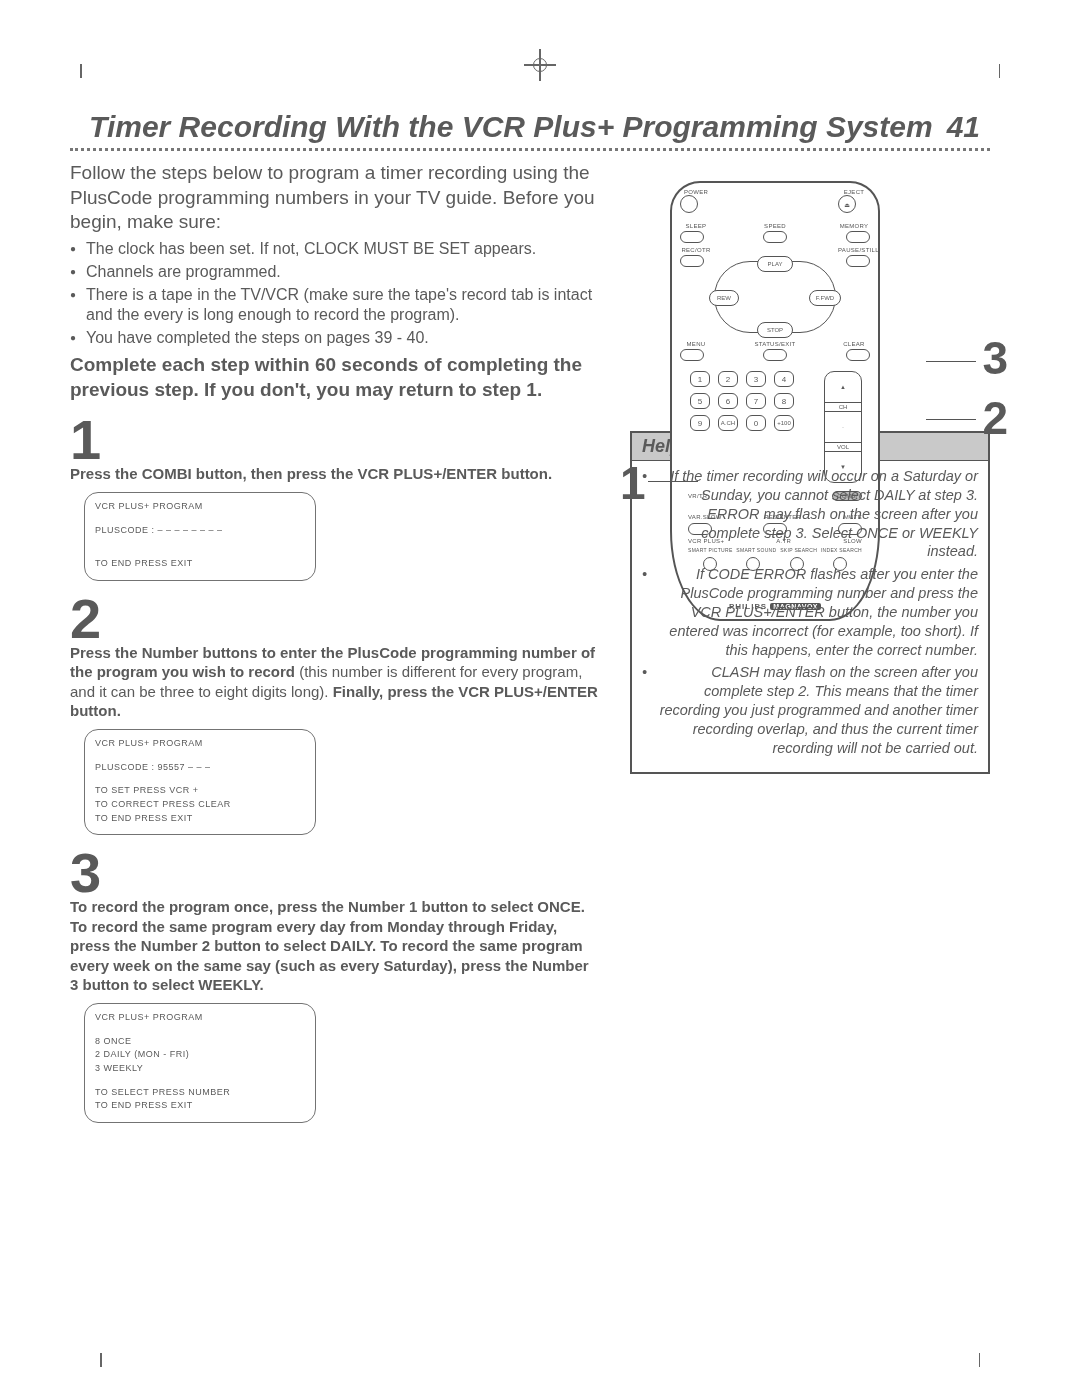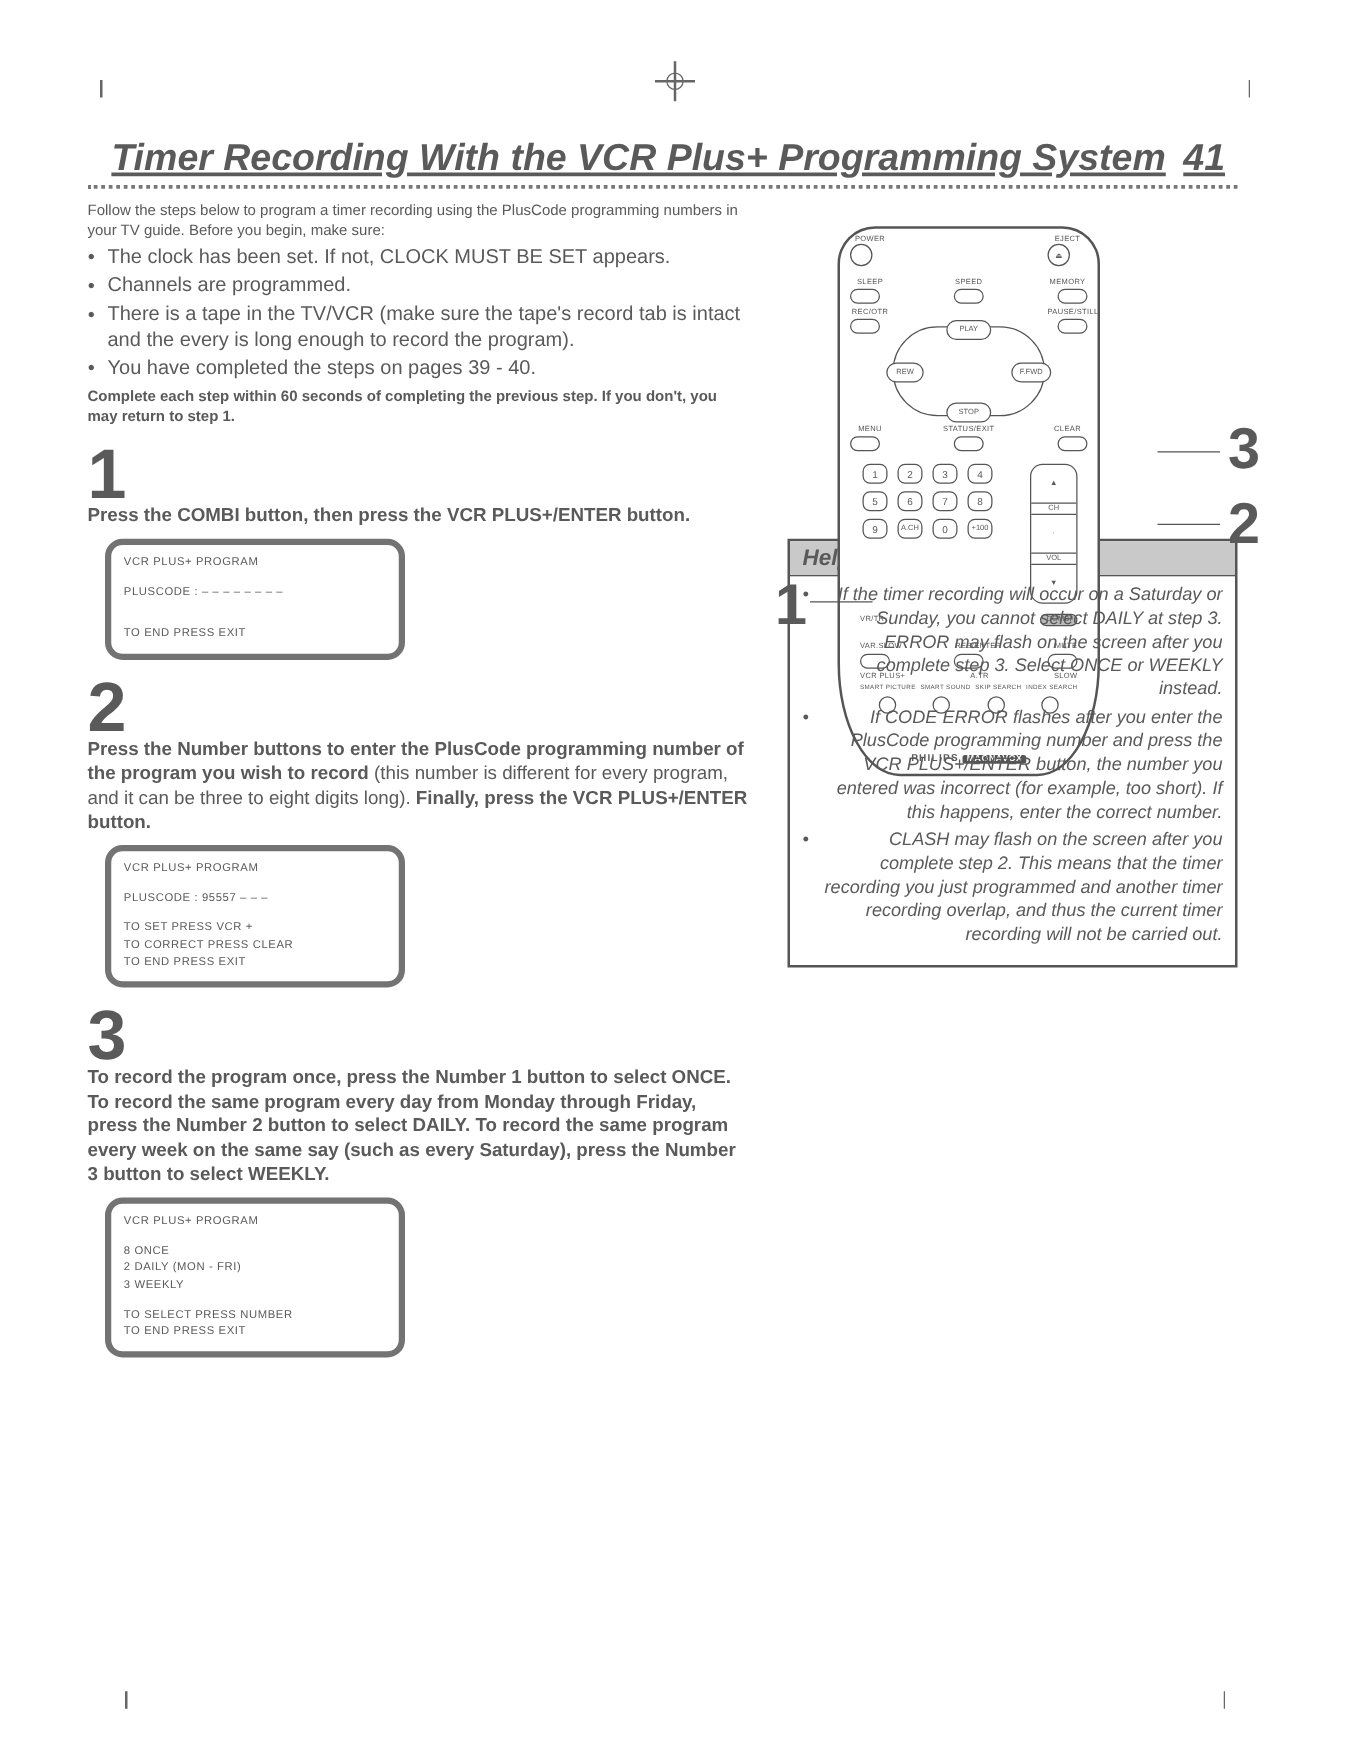--- a/index.html
+++ b/index.html
@@ -21,21 +21,20 @@
     font-size: 12px;
     letter-spacing: 0.5px;
     color: #5a5a5a;
   }
   .title-row {
     display: flex;
     align-items: baseline;
     justify-content: flex-end;
     margin-top: 80px;
     padding-right: 10px;
-    text-decoration: underline;
   }
   .title-text {
     font-style: italic;
     font-weight: bold;
     font-size: 30px;
     color: #5a5a5a;
   }
   .page-num {
     font-style: italic;
     font-weight: bold;
@@ -52,21 +51,21 @@
     gap: 30px;
   }
   .left-col {
     flex: 1;
   }
   .right-col {
     width: 360px;
     position: relative;
   }
   .intro {
-    font-size: 12px;
+    font-size: 19px;
     line-height: 1.3;
   }
   ul.bullets {
     list-style: none;
     padding: 0;
     margin: 4px 0;
   }
   ul.bullets li {
     position: relative;
     padding-left: 16px;
@@ -89,21 +88,21 @@
     font-weight: bold;
     margin-top: 10px;
     line-height: 1;
   }
   .step-text {
     font-size: 15px;
     line-height: 1.3;
     margin-top: -4px;
   }
   .screen-box {
-    border: 5px solid #737373;
+    border: 1px solid #737373;
     border-radius: 14px;
     width: 210px;
     padding: 8px 10px;
     font-size: 9px;
     line-height: 1.3;
     letter-spacing: 0.5px;
     margin: 8px 0 0 14px;
     min-height: 70px;
   }
   .screen-box .sp1 { margin-bottom: 2px; }

